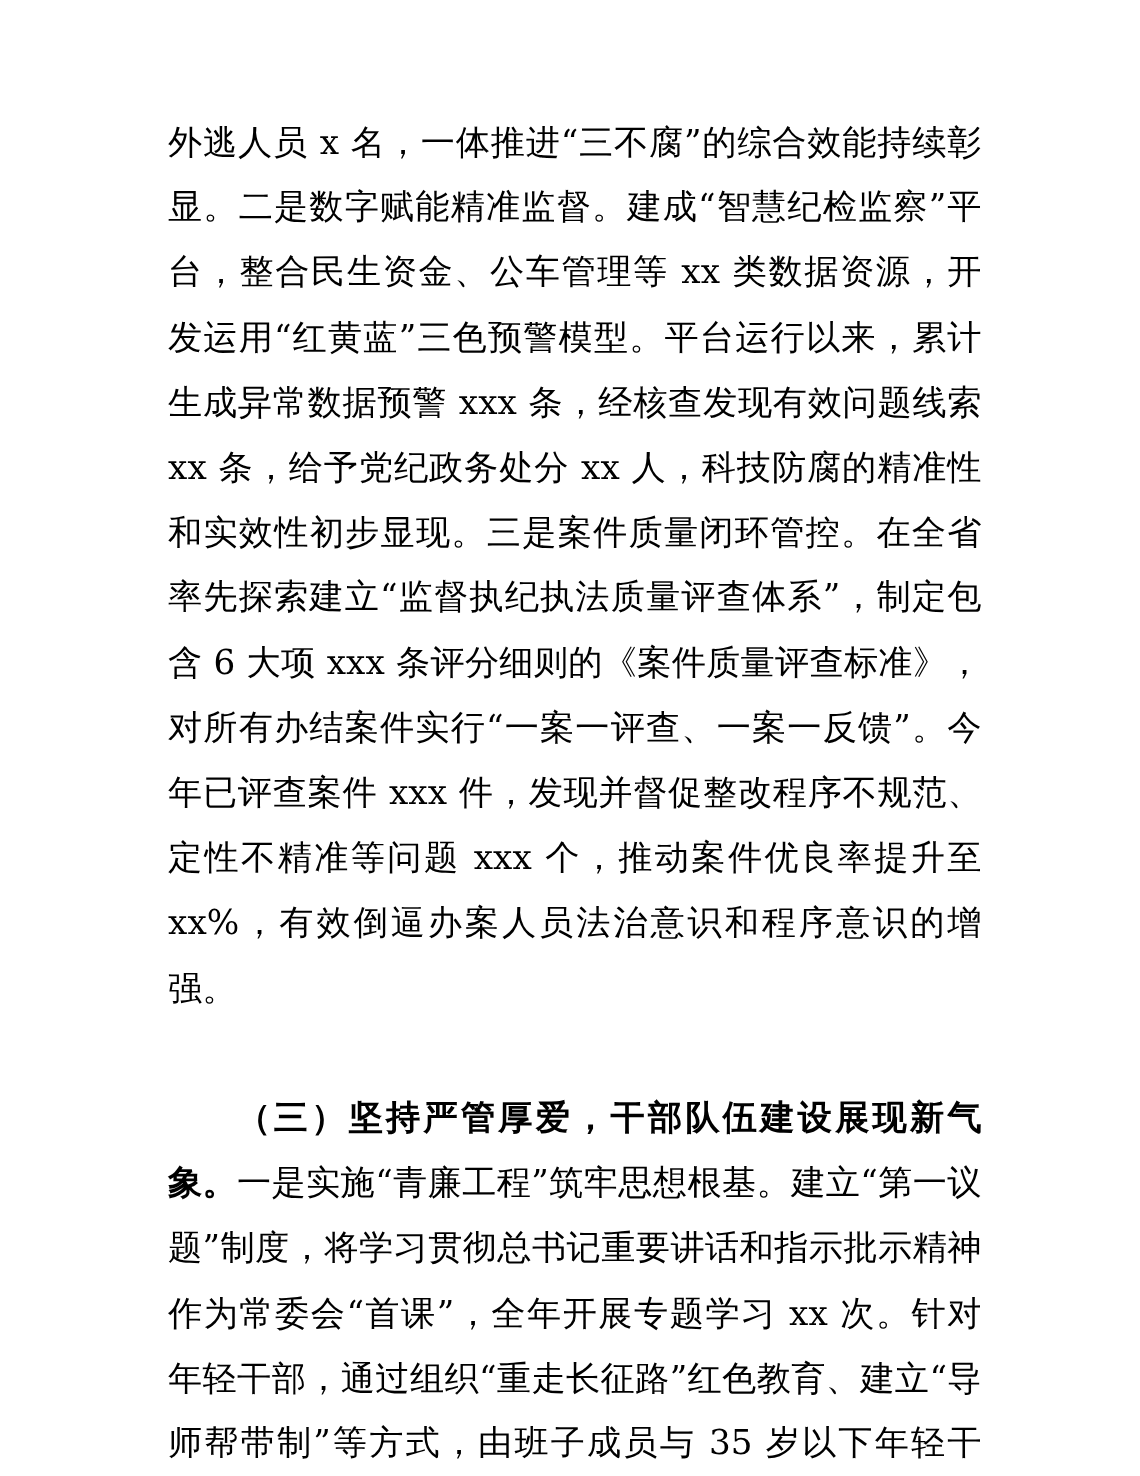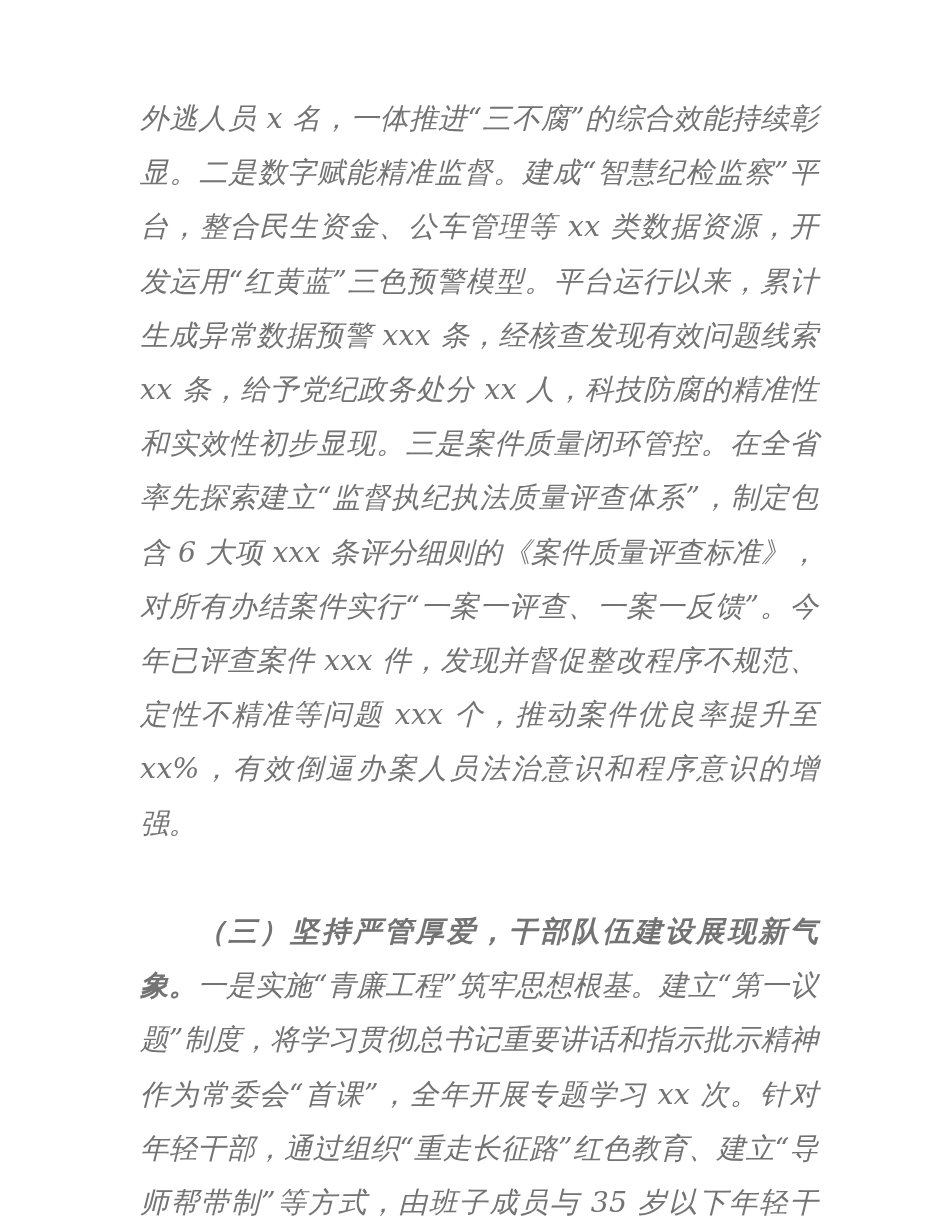--- a/index.html
+++ b/index.html
@@ -22,25 +22,24 @@
     position: absolute;
     left: 140px;
     top: 92px;
     width: 678px;
   }
   .para {
     margin: 0;
     font-family: "DejaVu Serif", "Liberation Serif", serif;
     font-size: 28.5px;
     line-height: 54.2px;
-    color: #737373;
+    color: #000000;
     text-align: justify;
     text-justify: inter-character;
     letter-spacing: 0.1px;
-    font-style: italic;
     -webkit-font-smoothing: antialiased;
   }
   .para.continuation {
     text-indent: 0;
   }
   .para.indented {
     text-indent: 2em;
   }
   .spacer-para {
     height: 54.2px;

